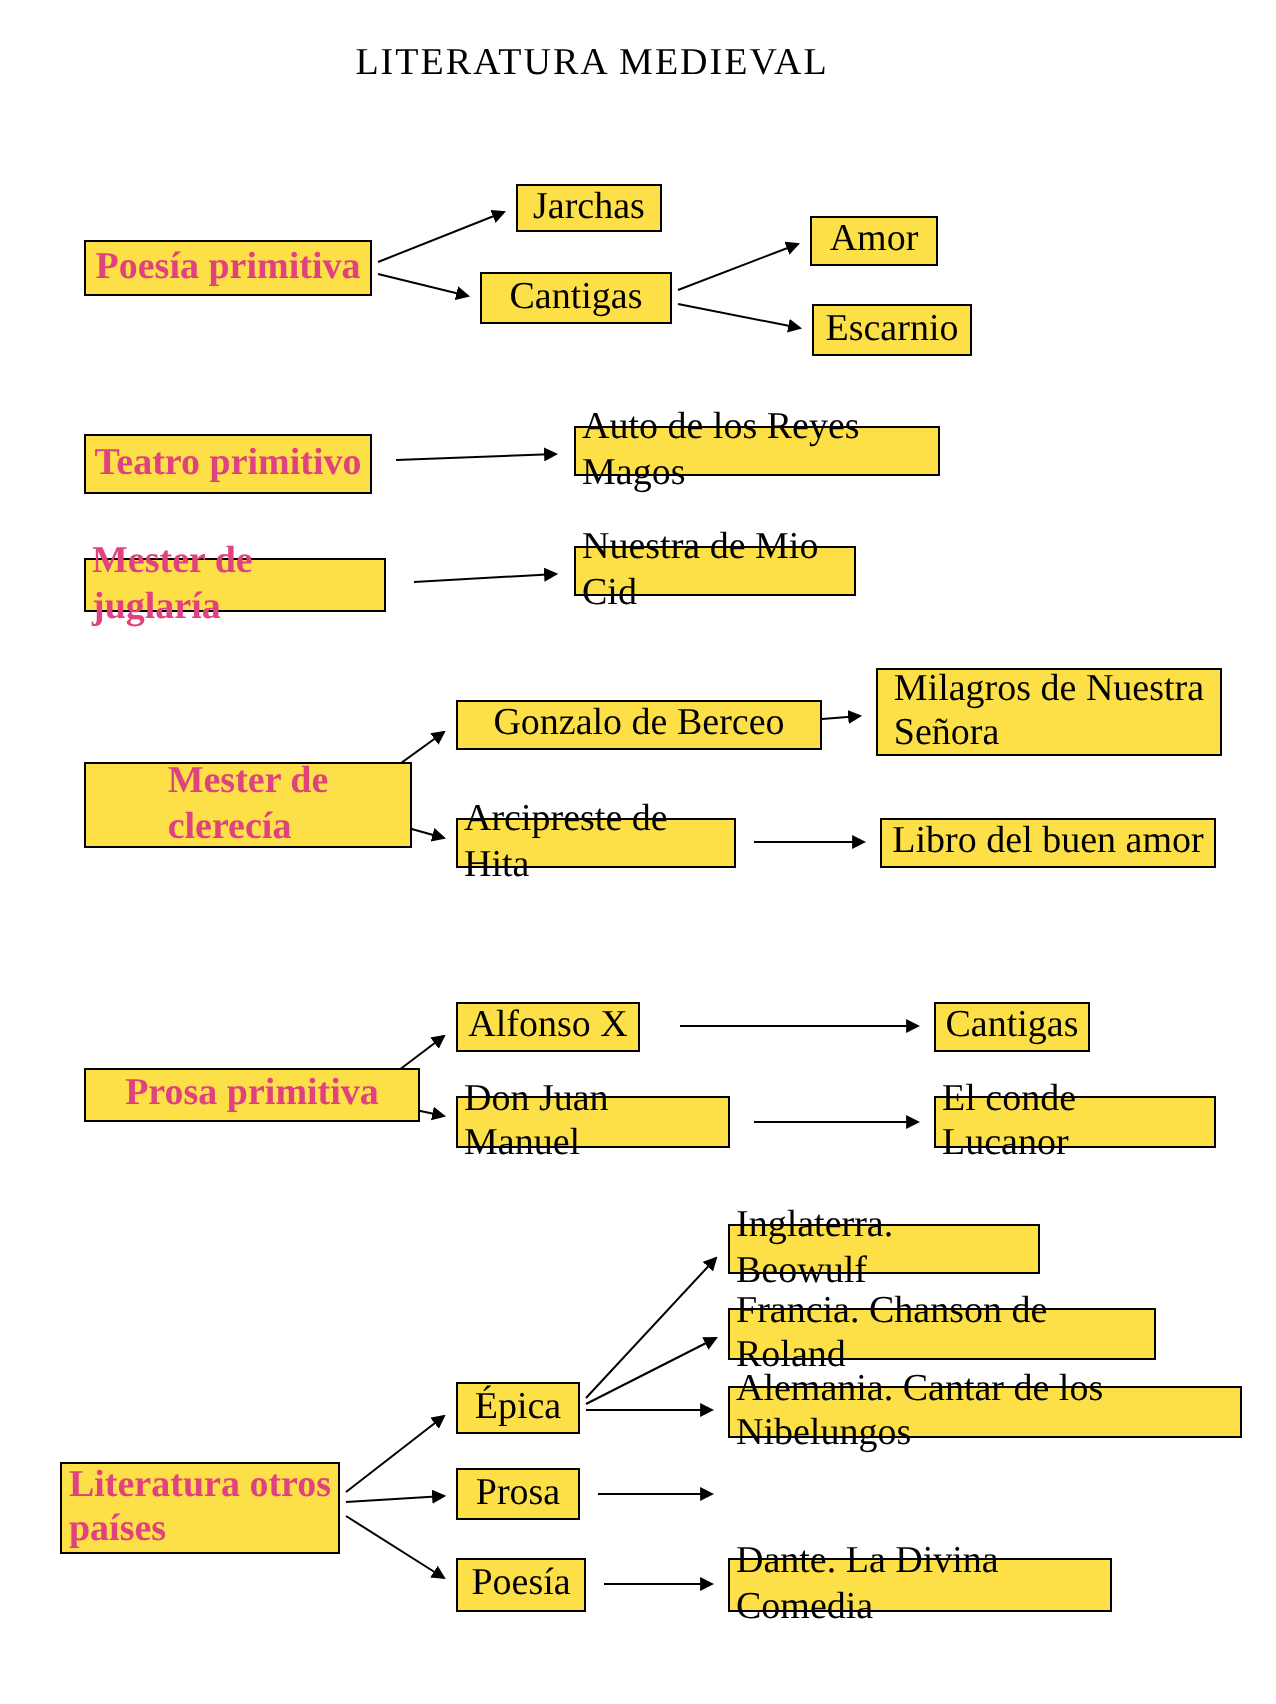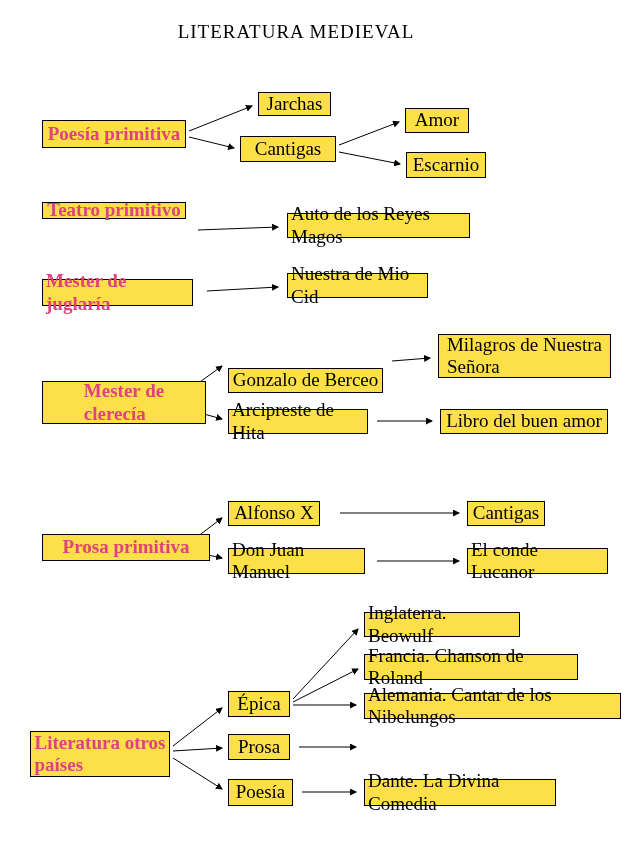--- a/index.html
+++ b/index.html
@@ -75,37 +75,37 @@
     <line x1="293" y1="702" x2="358" y2="669" marker-end="url(#ah)"></line>
     <line x1="293" y1="705" x2="356" y2="705" marker-end="url(#ah)"></line>
     <line x1="173" y1="746" x2="222" y2="708" marker-end="url(#ah)"></line>
     <line x1="173" y1="751" x2="222" y2="748" marker-end="url(#ah)"></line>
     <line x1="173" y1="758" x2="222" y2="789" marker-end="url(#ah)"></line>
     <line x1="299" y1="747" x2="356" y2="747" marker-end="url(#ah)"></line>
     <line x1="302" y1="792" x2="356" y2="792" marker-end="url(#ah)"></line>
   </svg>
 
   <div class="node cat" style="left:42px;top:120px;width:144px;height:28px">Poesía primitiva</div>
-  <div class="node cat" style="left:42px;top:202px;width:144px;height:17px">Teatro primitivo</div>
+  <div class="node cat" style="left:42px;top:217px;width:144px;height:30px">Teatro primitivo</div>
   <div class="node cat" style="left:42px;top:279px;width:151px;height:27px">Mester de juglaría</div>
   <div class="node cat" style="left:42px;top:381px;width:164px;height:43px">Mester de
 clerecía</div>
   <div class="node cat" style="left:42px;top:534px;width:168px;height:27px">Prosa primitiva</div>
   <div class="node cat" style="left:30px;top:731px;width:140px;height:46px">Literatura otros
 países</div>
 
   <div class="node" style="left:258px;top:92px;width:73px;height:24px">Jarchas</div>
   <div class="node" style="left:240px;top:136px;width:96px;height:26px">Cantigas</div>
   <div class="node" style="left:405px;top:108px;width:64px;height:25px">Amor</div>
   <div class="node" style="left:406px;top:152px;width:80px;height:26px">Escarnio</div>
 
   <div class="node" style="left:287px;top:213px;width:183px;height:25px">Auto de los Reyes Magos</div>
   <div class="node" style="left:287px;top:273px;width:141px;height:25px">Nuestra de Mio Cid</div>
 
-  <div class="node" style="left:228px;top:368px;width:155px;height:25px">Gonzalo de Berceo</div>
+  <div class="node" style="left:228px;top:350px;width:183px;height:25px">Gonzalo de Berceo</div>
   <div class="node" style="left:438px;top:334px;width:173px;height:44px">Milagros de Nuestra
 Señora</div>
   <div class="node" style="left:228px;top:409px;width:140px;height:25px">Arcipreste de Hita</div>
   <div class="node" style="left:440px;top:409px;width:168px;height:25px">Libro del buen amor</div>
 
   <div class="node" style="left:228px;top:501px;width:92px;height:25px">Alfonso X</div>
   <div class="node" style="left:467px;top:501px;width:78px;height:25px">Cantigas</div>
   <div class="node" style="left:228px;top:548px;width:137px;height:26px">Don Juan Manuel</div>
   <div class="node" style="left:467px;top:548px;width:141px;height:26px">El conde Lucanor</div>
 

